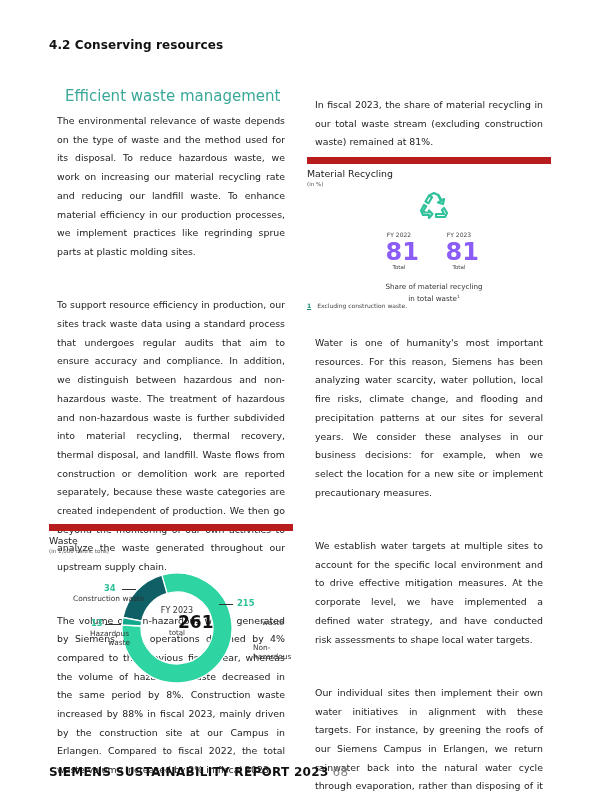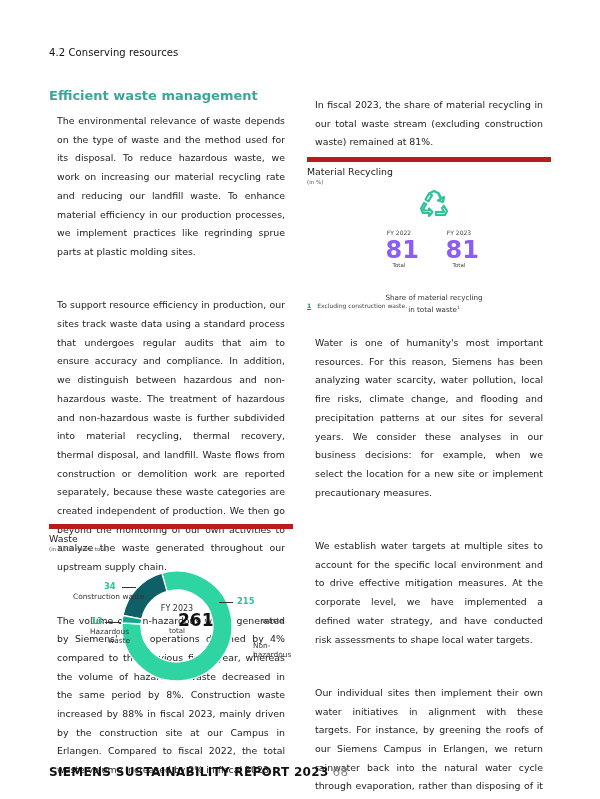--- a/index.html
+++ b/index.html
@@ -1,37 +1,37 @@
 <!DOCTYPE html>
 <html><head>
   <meta charset="utf-8">
   <style>
     html, body { margin: 0; padding: 0; background: #ffffff; }
     body { width: 600px; height: 799px; position: relative; overflow: hidden;
            font-family: "DejaVu Sans", sans-serif; color: #1f1f1f; }
-    .section-label { position: absolute; left: 49px; top: 47px; font-size: 10px; font-weight: normal; color: #111; letter-spacing: 0.1px; }
+    .section-label { position: absolute; left: 49px; top: 38px; font-size: 12px; font-weight: bold; color: #111; letter-spacing: 0.1px; }
     .col { position: absolute; font-size: 9.4px; line-height: 18.7px; text-align: justify; color: #222; }
     .col-left { left: 49px; top: 88px; width: 244px; }
     .col-right { left: 307px; top: 88px; width: 244px; }
-    .h2 { color: #3aa899; font-size: 13px; line-height: 16px; margin: 0 0 1px 0; font-weight: bold; }
+    .h2 { color: #3aa899; font-size: 15px; line-height: 16px; margin: 0 0 1px 16px; font-weight: normal; }
     .para { margin: 8px; hyphens: auto; }
     .gap { height: 18.7px; }
-    .panel { position: absolute; border-top: 5px solid #b91c1c; }
+    .panel { position: absolute; border-top: 7px solid #b91c1c; }
     .panel-title { font-size: 9.4px; color: #222; margin-top: 4px; line-height: 12px; }
     .panel-sub { font-size: 5.5px; color: #555; line-height: 8px; }
     .waste-panel { left: 49px; top: 524px; width: 244px; height: 160px; }
     .recy-panel { left: 307px; top: 157px; width: 244px; height: 100px; }
     .lbl { position: absolute; font-size: 7.4px; line-height: 9px; color: #333; padding-left: 25px; }
     .val { position: absolute; font-size: 8.4px; font-weight: bold; color: #2fc29a; text-align: center; }
     .tick { position: absolute; height: 1px; background: #333; }
     .center-txt { position: absolute; text-align: center; width: 70px; }
     .recy-year { position: absolute; font-size: 6px; color: #444; text-align: center; width: 40px; }
     .recy-num { position: absolute; font-size: 24px; font-weight: bold; color: #8b5cf6; text-align: right; width: 40px; line-height: 26px; }
     .recy-total { position: absolute; font-size: 5.5px; color: #444; text-align: center; width: 40px; }
-    .recy-caption { position: absolute; font-size: 7.2px; color: #333; text-align: center; width: 150px; line-height: 10px; margin-top: 13px; }
+    .recy-caption { position: absolute; font-size: 7.2px; color: #333; text-align: center; width: 150px; line-height: 10px; }
     .footnote { position: absolute; left: 307px; top: 302px; font-size: 6px; color: #444; }
     .footnote .fn-num { color: #138a6f; text-decoration: underline; font-weight: bold; margin-right: 6px; }
     .footer { position: absolute; left: 49px; top: 765px; font-size: 12px; font-weight: bold; color: #111; letter-spacing: 0.3px; }
     .footer .pg { font-weight: normal; color: #888; margin-left: 4px; }
   </style>
 </head>
 <body>
 
 <div class="section-label">4.2 Conserving resources</div>
 

